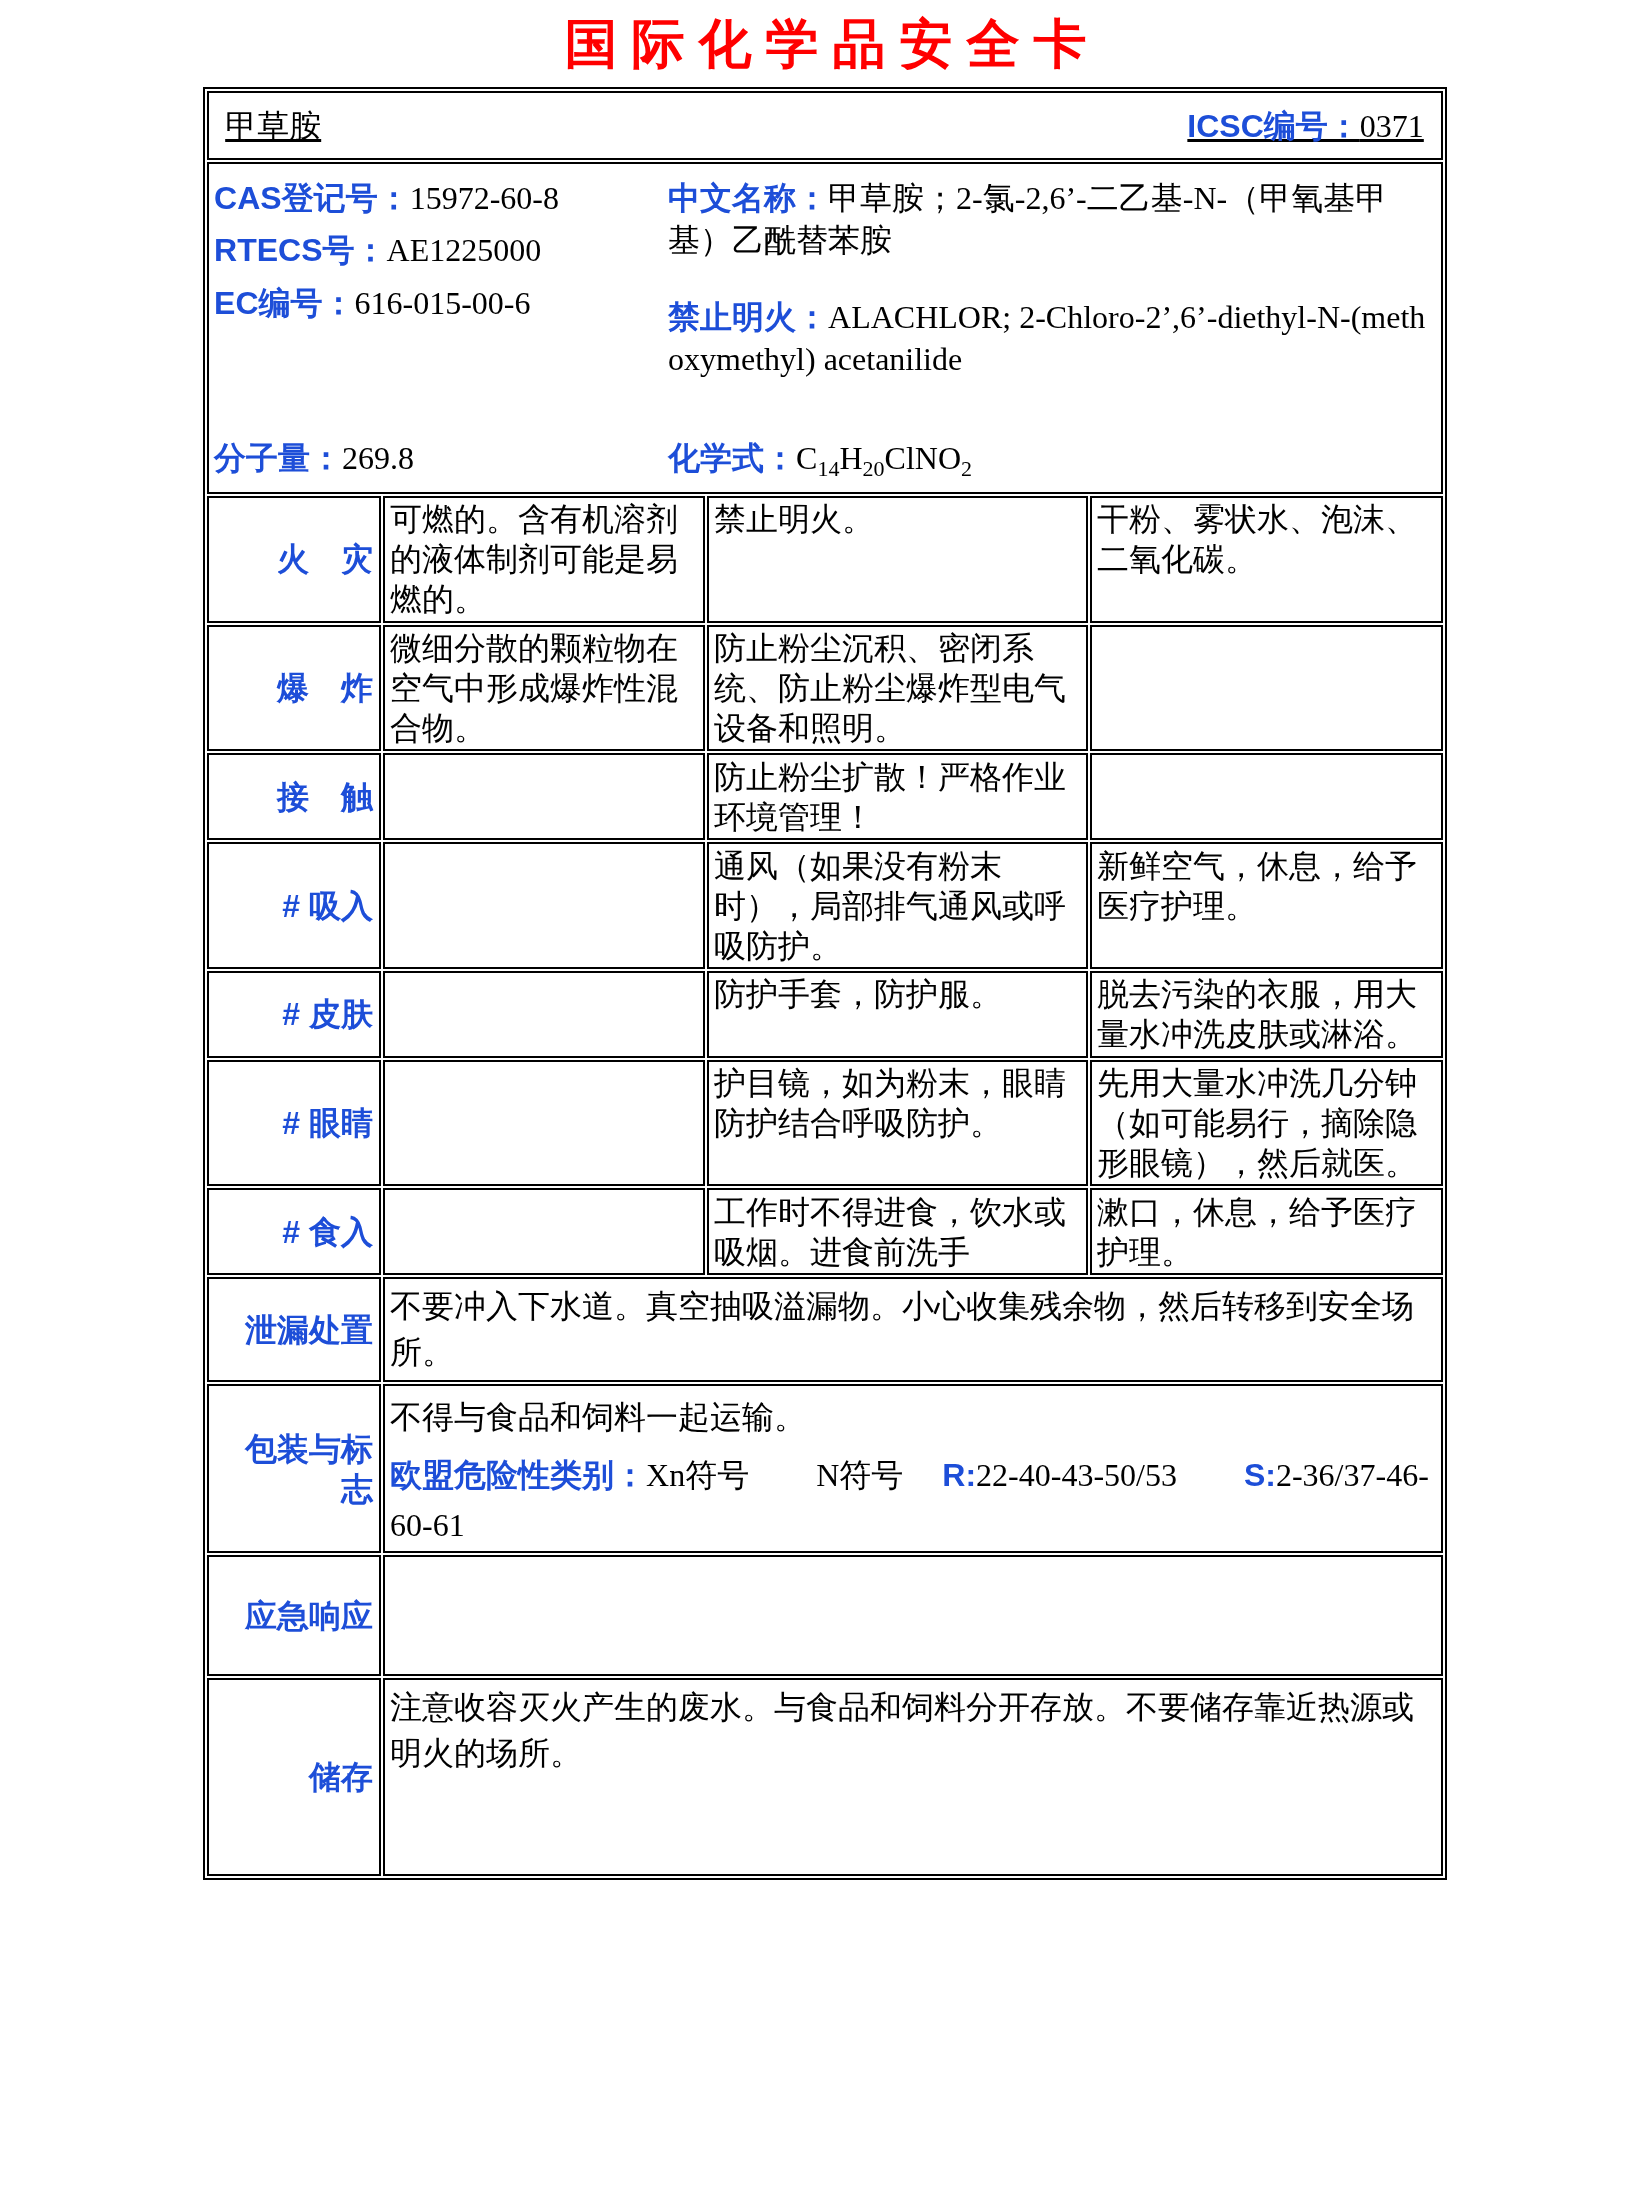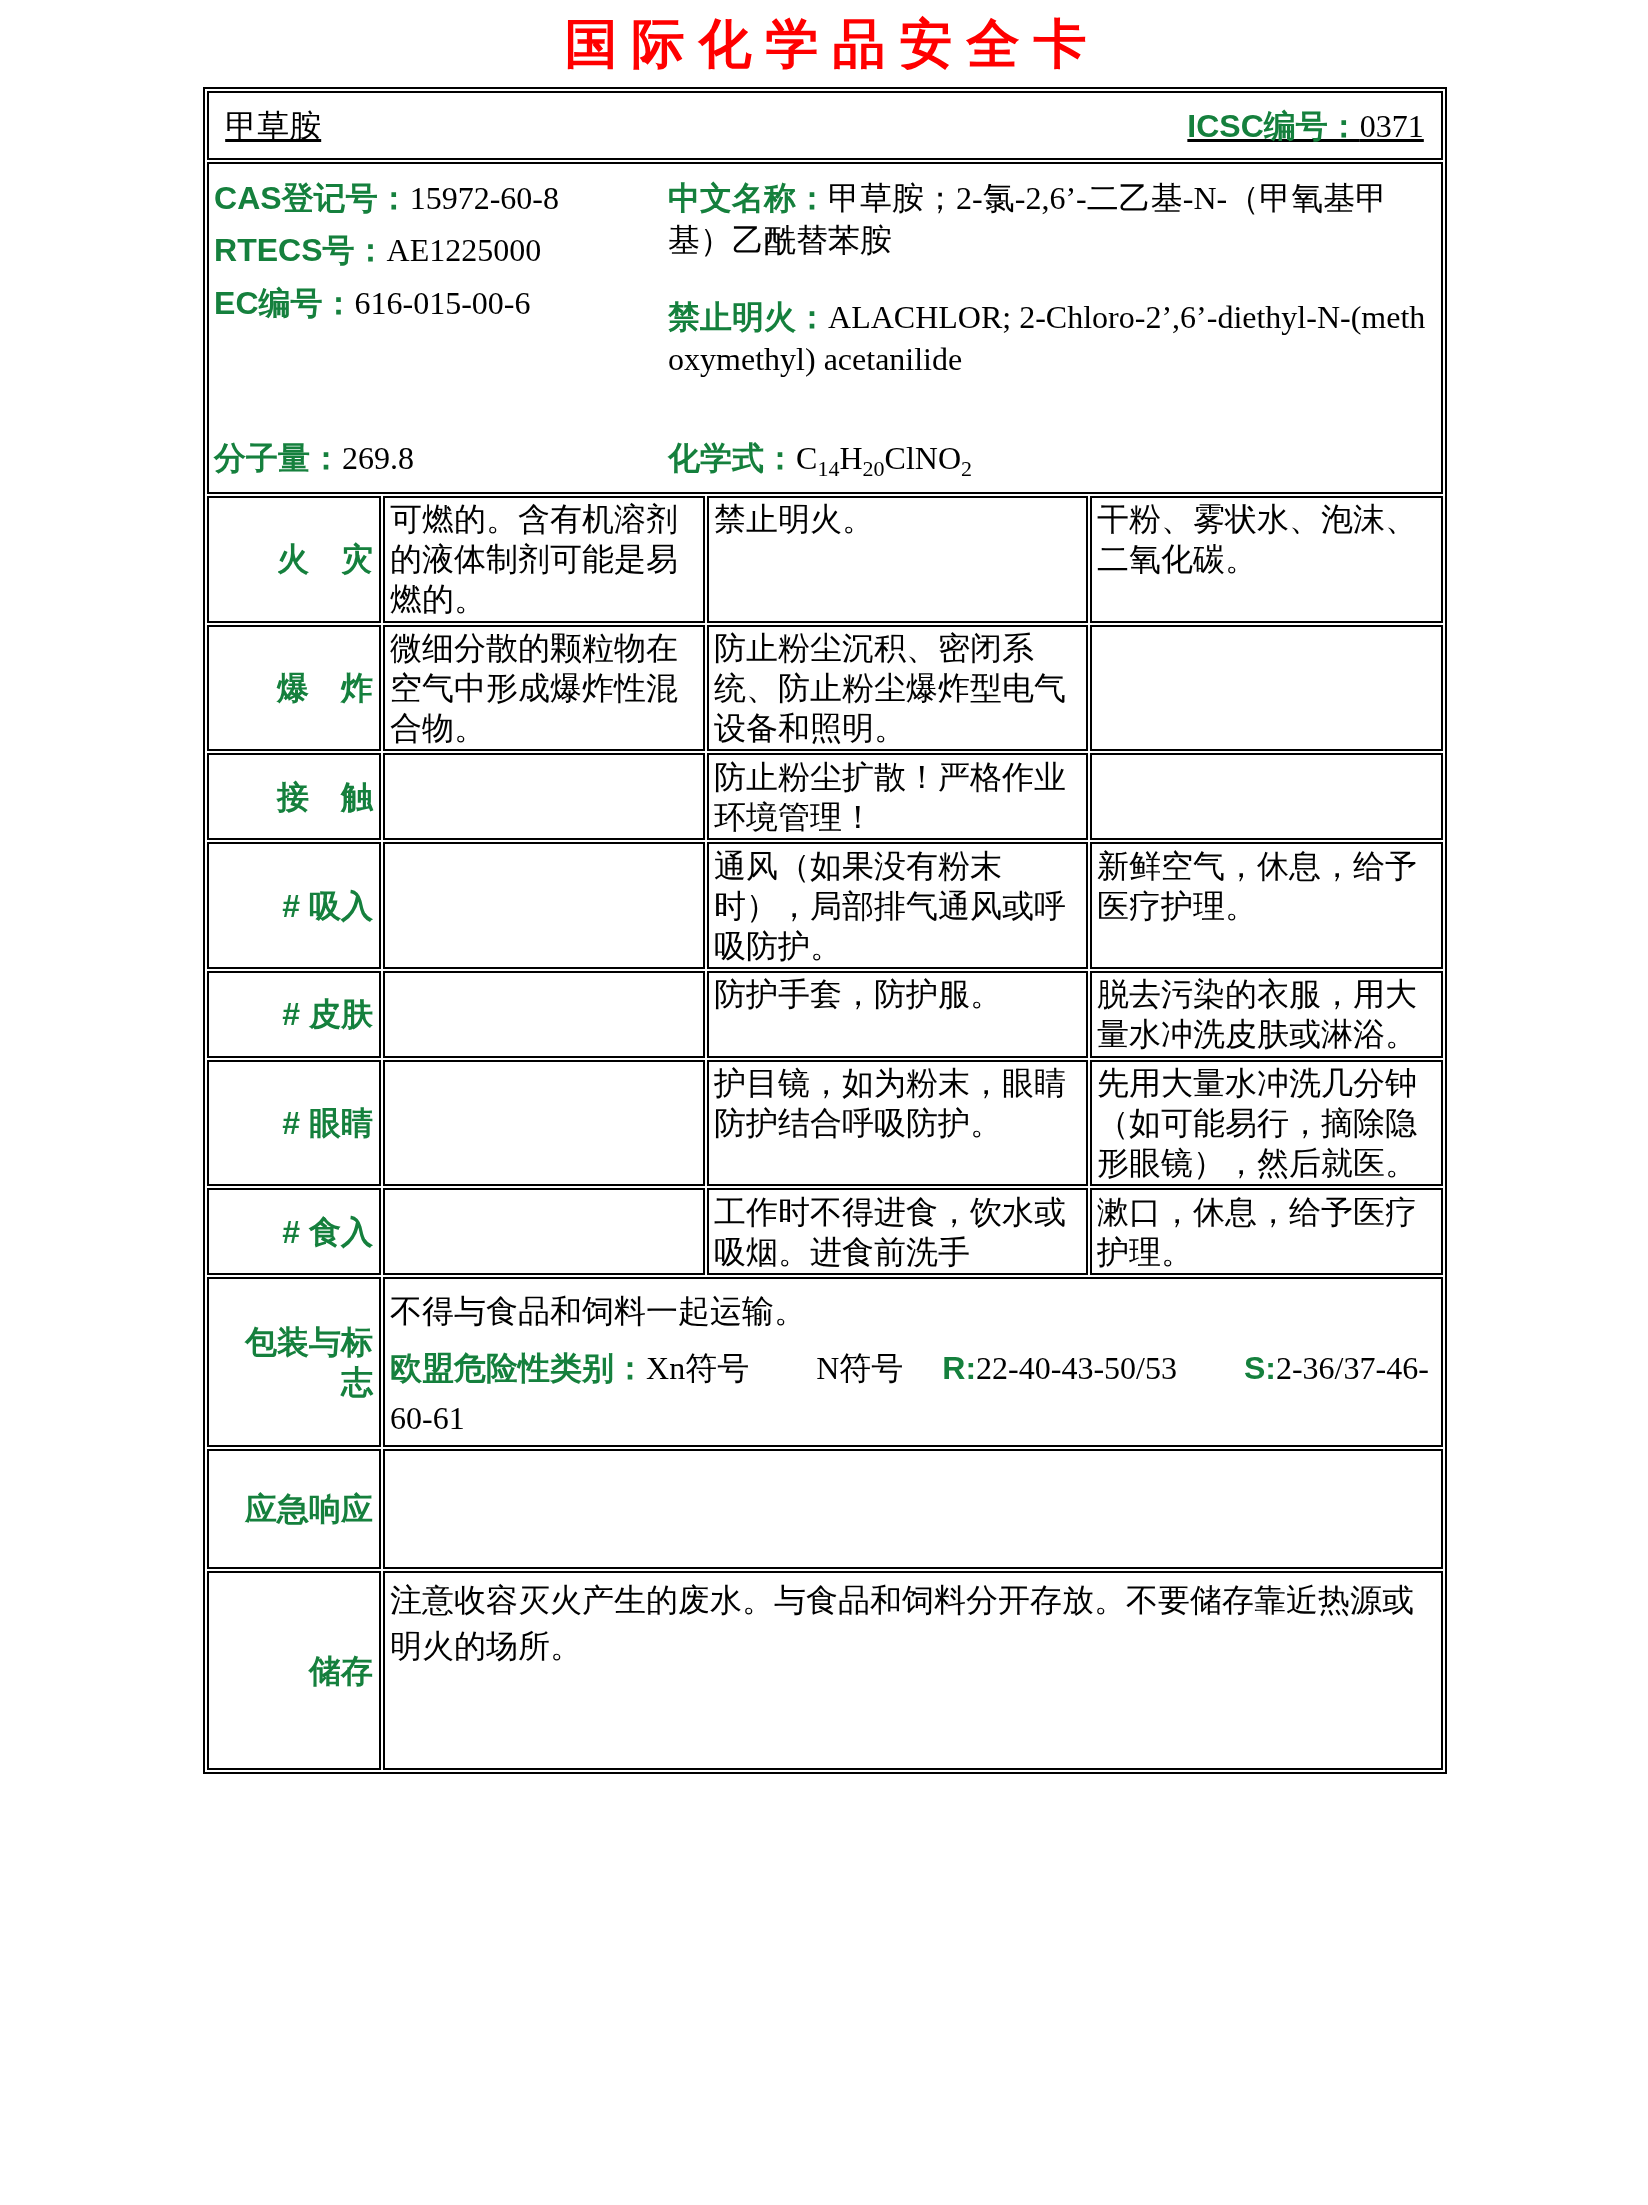--- a/index.html
+++ b/index.html
@@ -36,21 +36,21 @@
     border:2.1px solid #000;
     background:#fff;
     vertical-align:top;
     font-size:32px;
     line-height:40px;
     padding:1.4px 5.6px;
     overflow:hidden;
     word-break:break-all;
   }
   .blue{
-    color:#15803d;
+    color:#1d4ed8;
     font-family:"Liberation Sans","DejaVu Sans",sans-serif;
     font-weight:bold;
   }
   
   tr.r-name  td{height:65px;}
   tr.r-info  td{height:315px;}
   tr.r-head  td{height:84px;}
   tr.r-fire  td{height:111px;}
   tr.r-expl  td{height:109px;}
   tr.r-cont  td{height:71px;}
@@ -178,20 +178,24 @@
     <td>先用大量水冲洗几分钟（如可能易行，摘除隐形眼镜），然后就医。</td>
   </tr>
 
   <tr class="r-ing">
     <td class="lbl"><span class="blue"># 食入</span></td>
     <td></td>
     <td>工作时不得进食，饮水或吸烟。进食前洗手</td>
     <td>漱口，休息，给予医疗护理。</td>
   </tr>
 
+  <tr class="r-spill">
+    <td class="lbl"><span class="blue">泄漏处置</span></td>
+    <td colspan="3" class="wide-cell">不要冲入下水道。真空抽吸溢漏物。小心收集残余物，然后转移到安全场所。</td>
+  </tr>
 
   <tr class="r-pack">
     <td class="lbl"><span class="blue">包装与标志</span></td>
     <td colspan="3" class="wide-cell">
       <p class="pack-transport">不得与食品和饲料一起运输。</p>
       <p class="pack-line"><span class="blue">欧盟危险性类别：</span><span>Xn符号</span><span class="sp-lg"></span><span>N符号</span><span class="sp-md"></span><span class="blue">R:</span><span>22-40-43-50/53</span><span class="sp-lg"></span><span class="blue">S:</span><span>2-36/37-46-60-61</span></p>
     </td>
   </tr>
 
   <tr class="r-emg">

